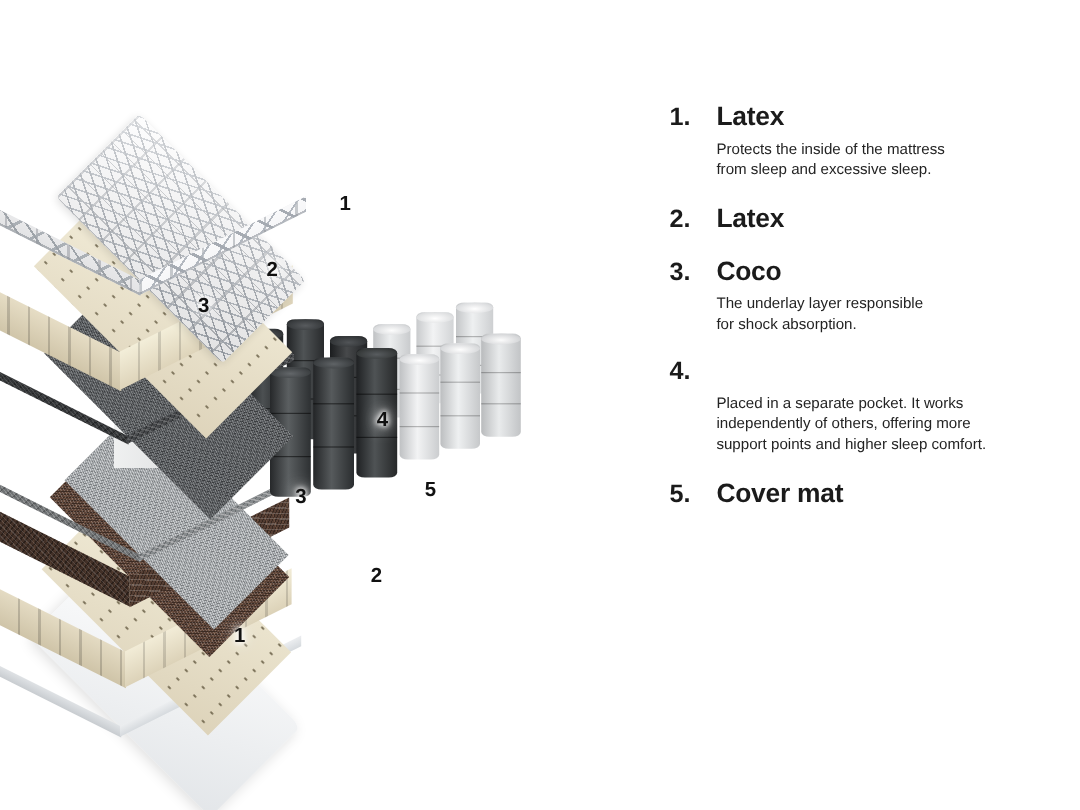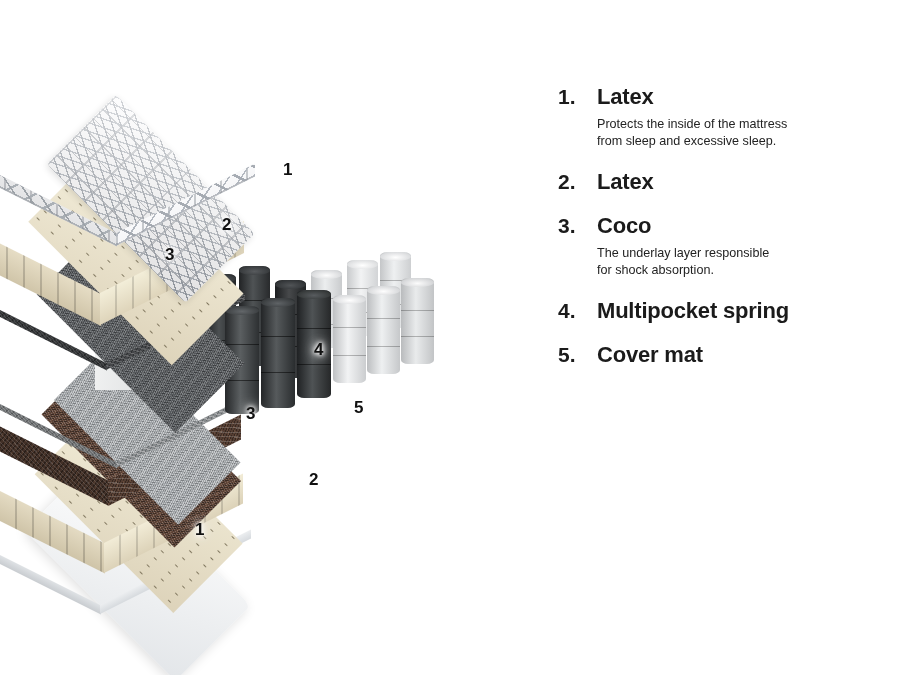--- a/index.html
+++ b/index.html
@@ -253,22 +253,22 @@
       <div class="item-head">
         <span class="idx">3.</span>
         <span class="title">Coco</span>
       </div>
       <div class="desc">The underlay layer responsible<br>for <b>shock absorption</b>.</div>
     </div>
 
     <div class="item">
       <div class="item-head">
         <span class="idx">4.</span>
-        <span class="title">Multipocket spring</span>
-      </div>
+      </div>
+      <div class="desc">Placed in a separate pocket. It works<br>independently of others, offering more<br><b>support points</b> and higher <b>sleep comfort</b>.</div>
     </div>
 
     <div class="item">
       <div class="item-head">
         <span class="idx">5.</span>
         <span class="title">Cover mat</span>
       </div>
     </div>
 
   </div>

